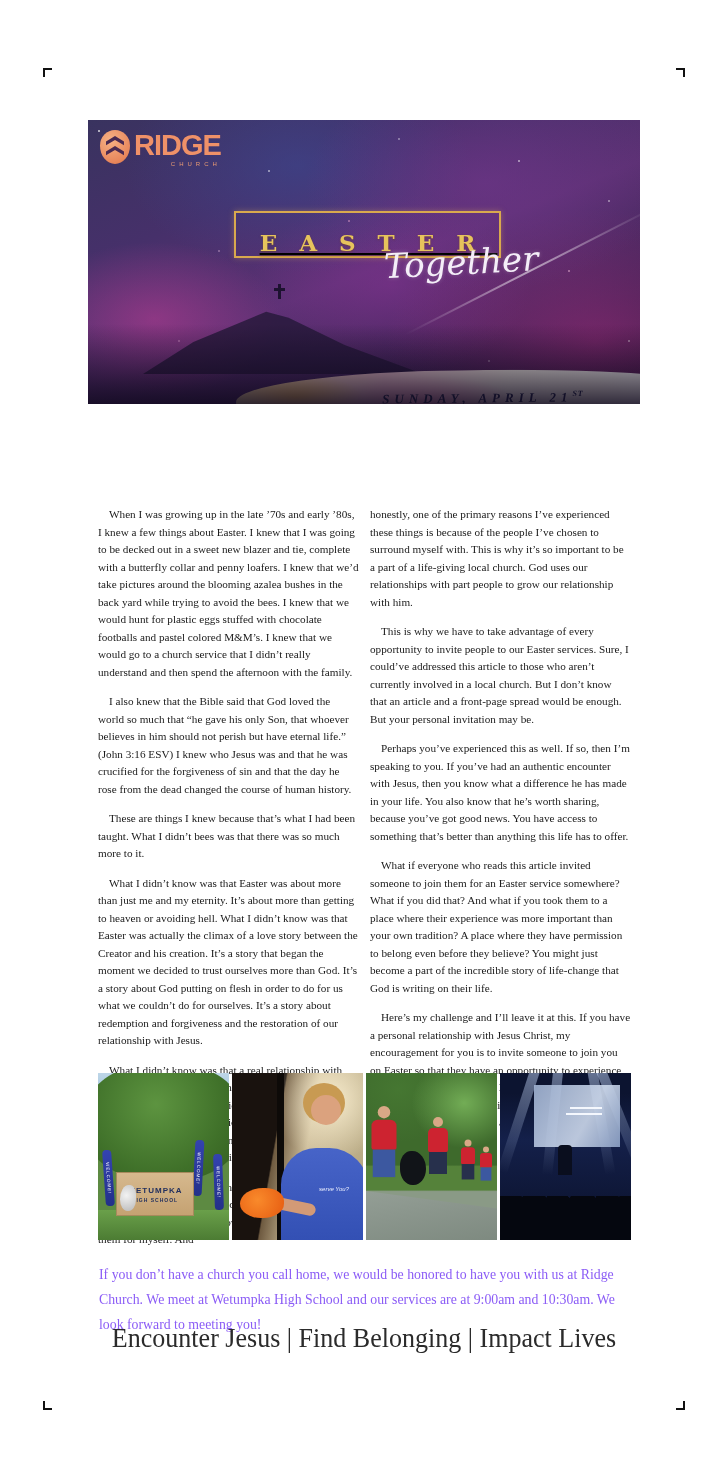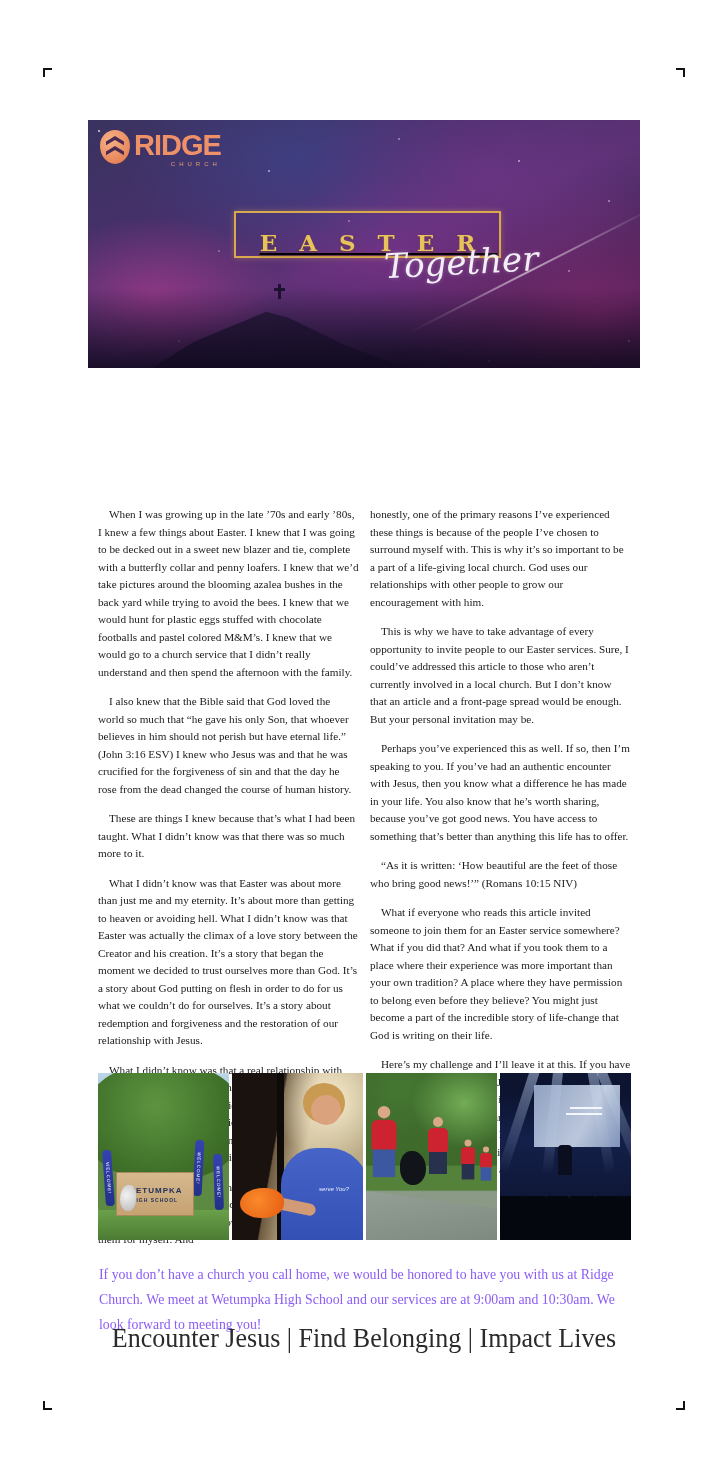--- a/index.html
+++ b/index.html
@@ -8,21 +8,21 @@
           font-family:"Liberation Serif", serif; }
 
   
   .crop { position:absolute; width:9px; height:9px; }
   .crop-tl { left:43px; top:68px;  border-top:2px solid #111; border-left:2px solid #111; }
   .crop-tr { left:676px; top:68px; border-top:2px solid #111; border-right:2px solid #111; }
   .crop-bl { left:43px; top:1401px; border-bottom:2px solid #111; border-left:2px solid #111; }
   .crop-br { left:676px; top:1401px; border-bottom:2px solid #111; border-right:2px solid #111; }
 
   
-  .hero { position:absolute; left:88px; top:120px; width:552px; height:248px; overflow:hidden;
+  .hero { position:absolute; left:88px; top:120px; width:552px; height:284px; overflow:hidden;
     background:
       radial-gradient(ellipse 180px 110px at 12% 70%, rgba(196,62,150,.50), transparent 70%),
       radial-gradient(ellipse 250px 150px at 72% 22%, rgba(116,54,142,.55), transparent 72%),
       radial-gradient(ellipse 300px 190px at 92% 78%, rgba(168,44,126,.55), transparent 70%),
       radial-gradient(ellipse 240px 150px at 38% 16%, rgba(58,74,148,.55), transparent 72%),
       radial-gradient(ellipse 200px 130px at 55% 58%, rgba(150,52,160,.40), transparent 70%),
       linear-gradient(158deg, #39335f 0%, #46306a 28%, #5c3174 52%, #3d2354 78%, #251839 100%);
   }
   .hero::after { content:""; position:absolute; left:0; right:0; bottom:0; height:80px;
       background:linear-gradient(transparent, rgba(14,8,28,.85)); }
@@ -221,30 +221,29 @@
         <span>SUNDAY, APRIL 21</span><sup>ST</sup>
       </div>
     </div>
     <div class="site">RIDGECHURCH.COM</div>
   </div>
 
   <div class="article">
     <div class="colm">
       <p>When I was growing up in the late ’70s and early ’80s, I knew a few things about Easter. I knew that I was going to be decked out in a sweet new blazer and tie, complete with a butterfly collar and penny loafers. I knew that we’d take pictures around the blooming azalea bushes in the back yard while trying to avoid the bees. I knew that we would hunt for plastic eggs stuffed with chocolate footballs and pastel colored M&amp;M’s. I knew that we would go to a church service that I didn’t really understand and then spend the afternoon with the family.</p>
       <p>I also knew that the Bible said that God loved the world so much that “he gave his only Son, that whoever believes in him should not perish but have eternal life.” (John 3:16 ESV) I knew who Jesus was and that he was crucified for the forgiveness of sin and that the day he rose from the dead changed the course of human history.</p>
-      <p>These are things I knew because that’s what I had been taught. What I didn’t know was that there was so much more to it.</p>
+      <p>These are things I knew because that’s what I had been taught. What I didn’t bees was that there was so much more to it.</p>
       <p>What I didn’t know was that Easter was about more than just me and my eternity. It’s about more than getting to heaven or avoiding hell. What I didn’t know was that Easter was actually the climax of a love story between the Creator and his creation. It’s a story that began the moment we decided to trust ourselves more than God. It’s a story about God putting on flesh in order to do for us what we couldn’t do for ourselves. It’s a story about redemption and forgiveness and the restoration of our relationship with Jesus.</p>
       <p>What I didn’t know was that a real relationship with Jesus would change everything. It would change me, the way I see the world, my relationships, and even the desires of my heart. What I didn’t know was that there would be unexplainable joy in actually knowing Jesus and being in a relationship with him.</p>
       <p>These are things I didn’t know, but now I do. But these aren’t things I know because of something I’ve been taught. These are things I know because I’ve experienced them for myself. And</p>
     </div>
     <div class="colm">
-      <p class="noindent">honestly, one of the primary reasons I’ve experienced these things is because of the people I’ve chosen to surround myself with. This is why it’s so important to be a part of a life-giving local church. God uses our relationships with other people to grow our encouragement with him.</p>
+      <p class="noindent">honestly, one of the primary reasons I’ve experienced these things is because of the people I’ve chosen to surround myself with. This is why it’s so important to be a part of a life-giving local church. God uses our relationships with part people to grow our relationship with him.</p>
       <p>This is why we have to take advantage of every opportunity to invite people to our Easter services. Sure, I could’ve addressed this article to those who aren’t currently involved in a local church. But I don’t know that an article and a front-page spread would be enough. But your personal invitation may be.</p>
       <p>Perhaps you’ve experienced this as well. If so, then I’m speaking to you. If you’ve had an authentic encounter with Jesus, then you know what a difference he has made in your life. You also know that he’s worth sharing, because you’ve got good news. You have access to something that’s better than anything this life has to offer.</p>
-      <p>“As it is written: ‘How beautiful are the feet of those who bring good news!’” (Romans 10:15 NIV)</p>
       <p>What if everyone who reads this article invited someone to join them for an Easter service somewhere? What if you did that? And what if you took them to a place where their experience was more important than your own tradition? A place where they have permission to belong even before they believe? You might just become a part of the incredible story of life-change that God is writing on their life.</p>
       <p>Here’s my challenge and I’ll leave it at this. If you have a personal relationship with Jesus Christ, my encouragement for you is to invite someone to join you on Easter so that they have an opportunity to experience what it is you already know. Don’t just attend somewhere because it’s Easter and definitely don’t do Easter alone. Instead let’s Easter together, and may Jesus be glorified!</p>
       <div class="signature">
         <div>– Trip Healey, Lead Pastor</div>
         <div>Ridge Church</div>
       </div>
     </div>
   </div>
 
   <div class="photos">

